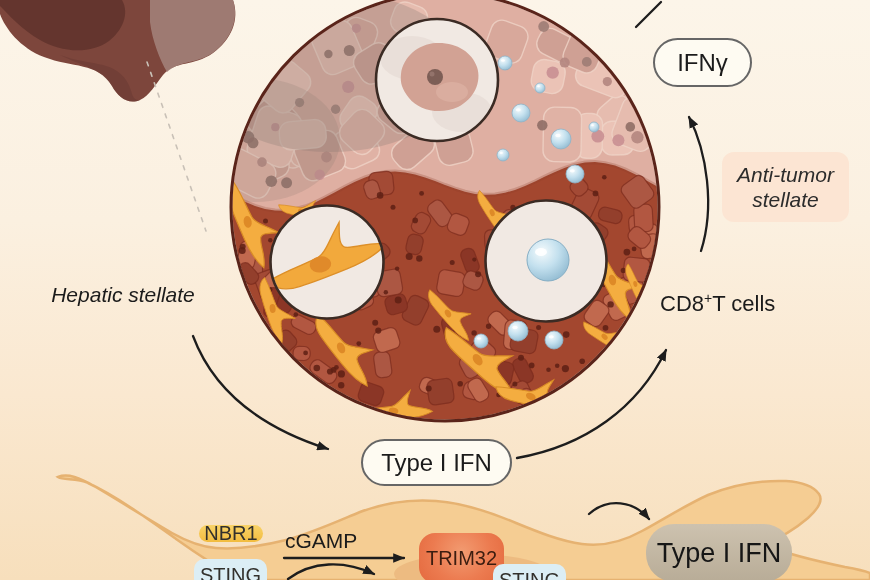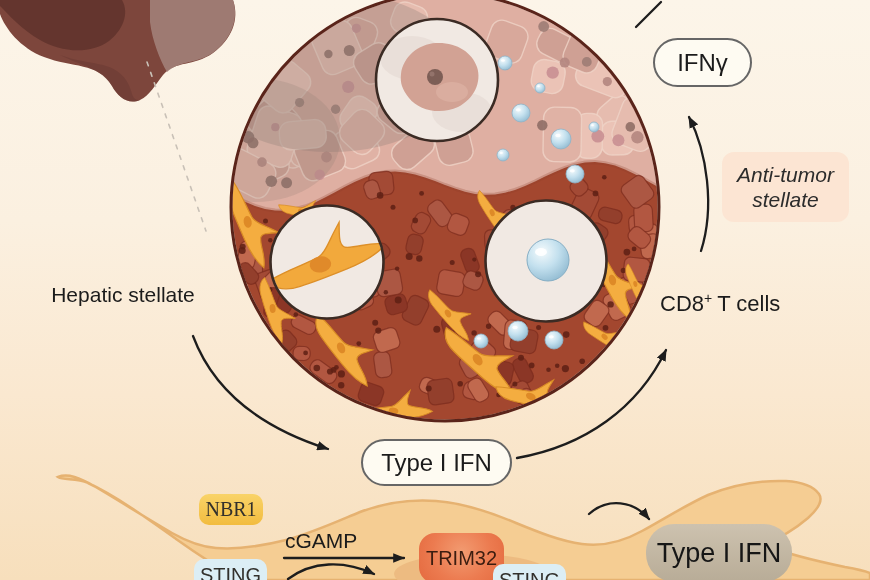--- a/index.html
+++ b/index.html
@@ -8,29 +8,29 @@
          font-family:"Liberation Sans","DejaVu Sans",sans-serif;}
   #art{position:absolute;left:0;top:0;z-index:1;}
   .lbl{position:absolute;z-index:3;color:#1b1b1b;white-space:nowrap;}
   .pill{display:flex;align-items:center;justify-content:center;background:#FEFBF2;
         border:2px solid #666;border-radius:999px;font-size:24px;}
   #ifng-pill{left:653px;top:38px;width:95px;height:45px;}
   #type1-pill{left:361px;top:439px;width:147px;height:43px;}
   #anti-box{left:722px;top:152px;width:127px;height:70px;background:#FCE5D3;border-radius:12px;
             font-style:italic;font-size:21px;line-height:25px;display:flex;flex-direction:column;
             align-items:center;justify-content:center;color:#2c2c2c;}
-  #hepatic{left:15px;top:282px;width:216px;text-align:center;font-size:21px;line-height:25px;}
+  #hepatic{left:15px;top:282px;width:216px;text-align:center;font-size:21px;line-height:25px;font-style:italic;}
   #cd8{left:660px;top:290px;font-size:22px;}
   #cd8 sup{font-size:14px;}
-  #cd8 .rest{margin-left:5px;}
+  #cd8 .rest{}
   #cgamp{left:285px;top:529px;font-size:21px;text-align:center;}
   .mbox{position:absolute;z-index:3;display:flex;align-items:center;justify-content:center;
         font-size:20px;color:#32302c;}
-  #nbr1{left:199px;top:494px;width:64px;height:31px;border-radius:10px;
-        background:linear-gradient(#F9D368,#F2BC3F);font-family:Liberation Serif, serif;}
+  #nbr1{left:199px;top:525px;width:64px;height:17px;border-radius:10px;
+        background:linear-gradient(#F9D368,#F2BC3F);}
   #stingL{left:194px;top:559px;width:73px;height:32px;border-radius:10px;background:#DCEEF5;}
   #stingR{left:493px;top:564px;width:73px;height:32px;border-radius:10px;background:#DCEEF5;}
   #trim32{left:419px;top:533px;width:85px;height:50px;border-radius:16px;color:#3c1d10;
           background:radial-gradient(circle at 50% 38%,#F29B71 0%,#EC7B50 55%,#E4693E 100%);}
   #p62{left:546px;top:512px;width:55px;height:55px;border-radius:50%;color:#24243e;z-index:4;
        background:radial-gradient(circle at 38% 30%,#ABABce 0%,#8D8DB3 55%,#6E6E98 100%);}
   #grayifn{left:646px;top:524px;width:146px;height:58px;border-radius:28px;font-size:27px;color:#161616;
            background:linear-gradient(#CDC2AF,#B8AC97);}
 </style>
 </head>

